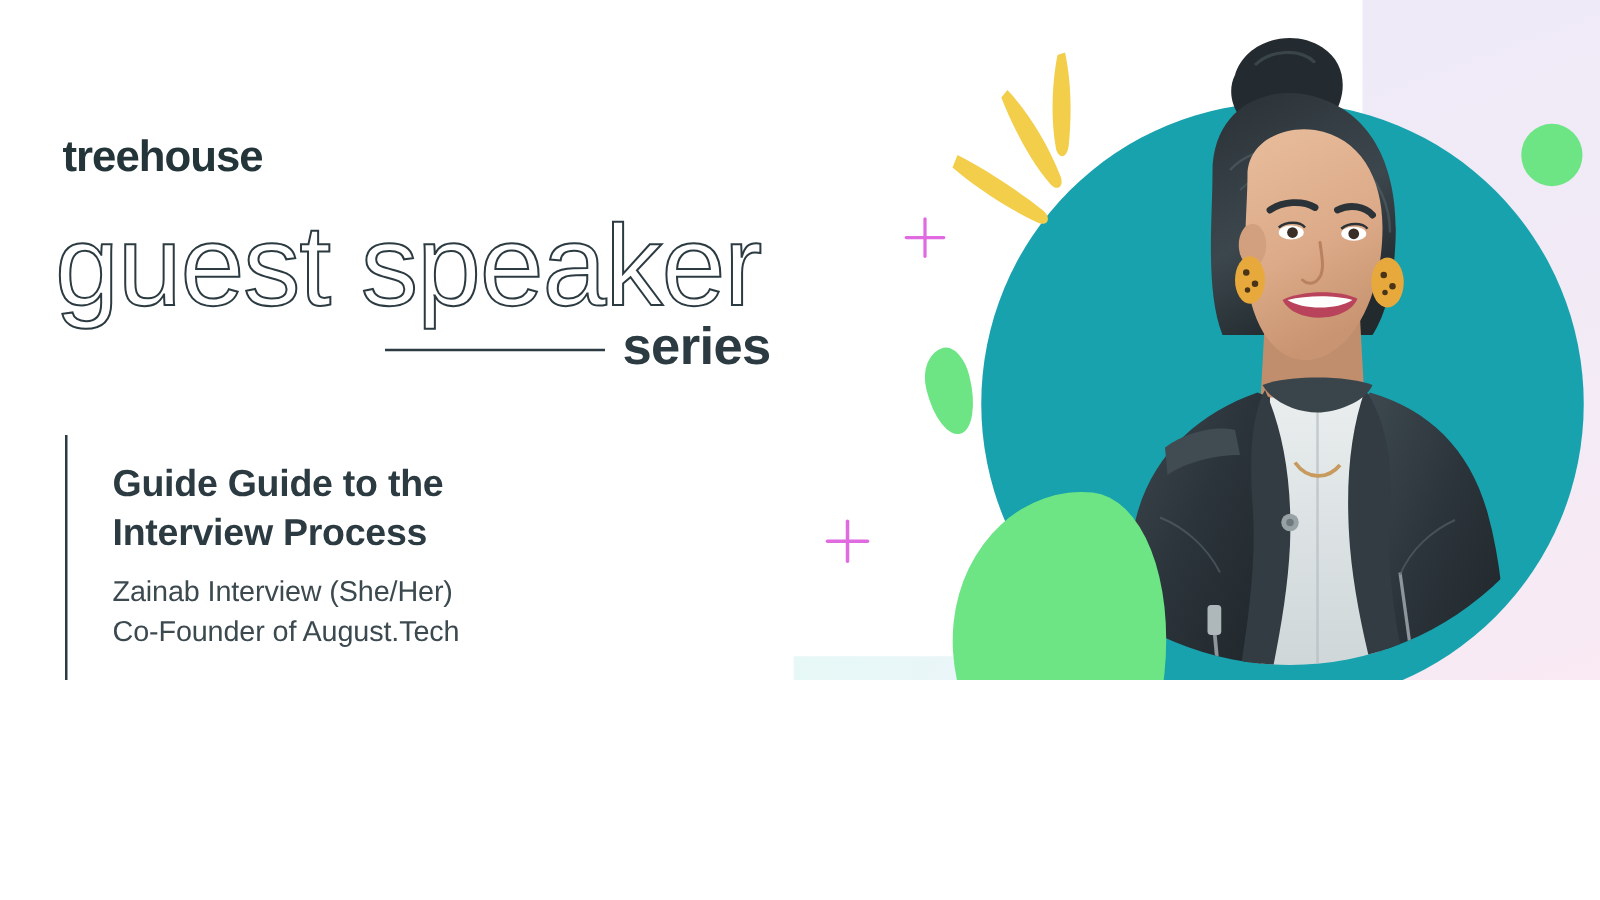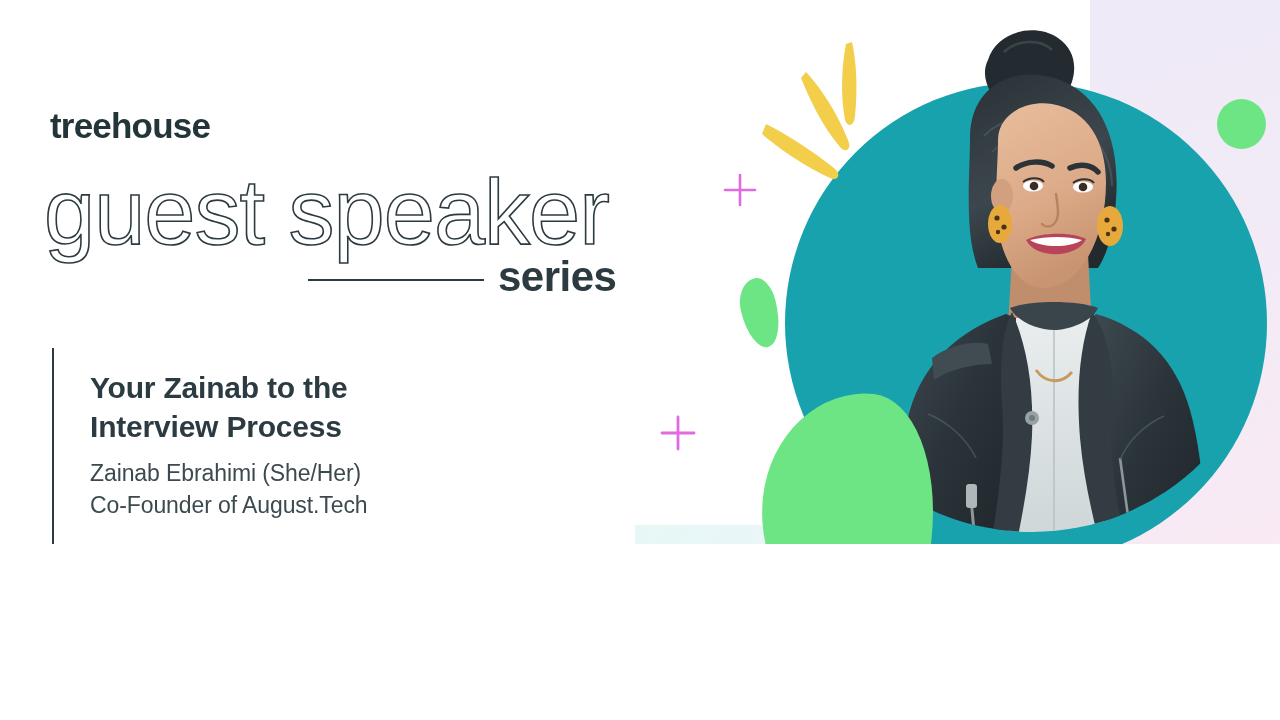--- a/index.html
+++ b/index.html
@@ -275,20 +275,20 @@
   <svg id="headline-outline" viewBox="0 0 620 110">
     <text x="0" y="86" font-family="&quot;Liberation Sans&quot;, sans-serif" font-size="92" font-weight="400" letter-spacing="-1" fill="none" stroke="#2c3b41" stroke-width="1.6">guest speaker</text>
   </svg>
 
   <div id="series-rule"></div>
   <div id="series-word">series</div>
 
   <div id="detail-rule"></div>
   <div id="detail-block">
     <div id="talk-title">
-      <div>Your Zainab to the</div>
+      <div>Guide Guide to the</div>
       <div>Interview Process</div>
     </div>
-    <div id="speaker-name">Zainab Ebrahimi (She/Her)</div>
+    <div id="speaker-name">Zainab Interview (She/Her)</div>
     <div id="speaker-role">Co-Founder of August.Tech</div>
   </div>
 
 </div>
 
 </body></html>

